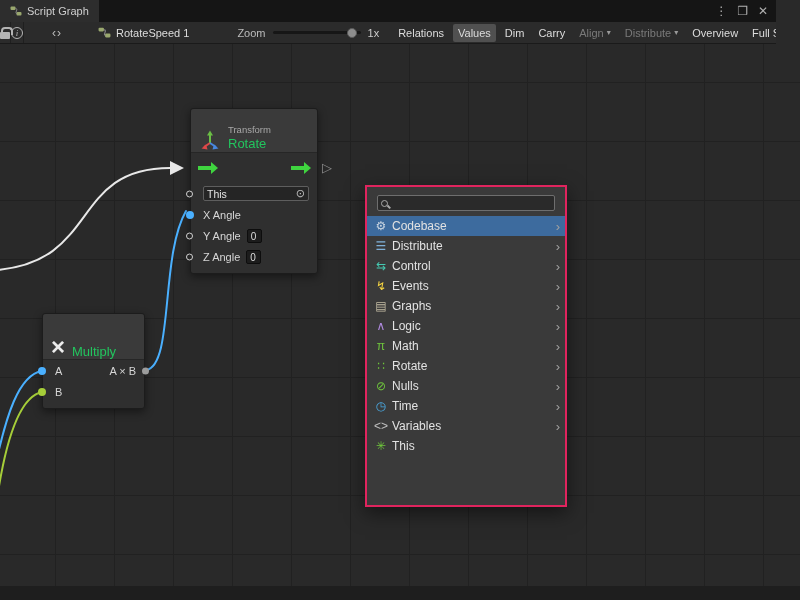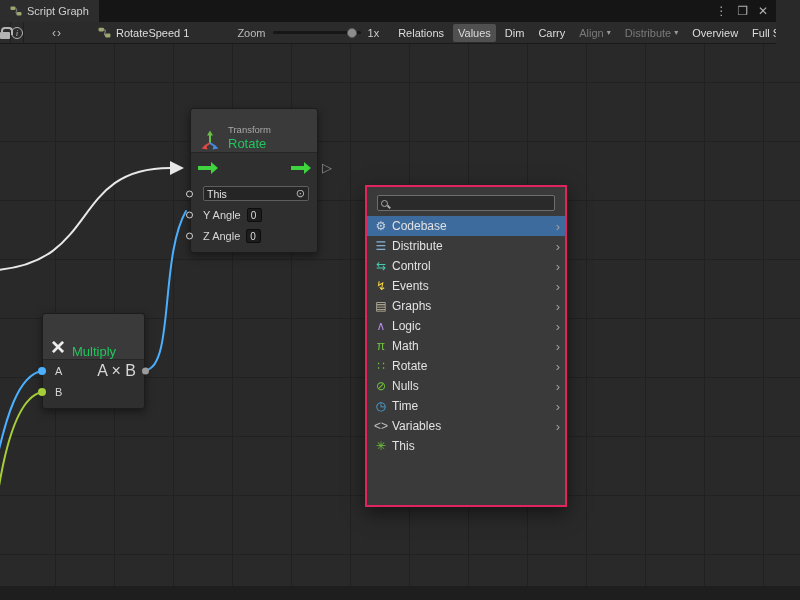--- a/index.html
+++ b/index.html
@@ -72,21 +72,21 @@
     border-radius:2px;font-size:10px;color:#ddd;line-height:13px;padding:0 3px;}
   .objfield{flex:1;display:flex;align-items:center;height:15px;background:#252525;border:1px solid #5e5e5e;
     border-radius:2px;padding:0 3px;font-size:10.5px;color:#e4e4e4;}
   .objfield .target{margin-left:auto;color:#c0c0c0;font-size:11px;line-height:1;}
   .node-footer-pad{height:6px;}
   .ghost-arrow{position:absolute;left:322px;top:116px;color:#8c8c8c;font-size:13px;}
 
   .node-multiply{left:42px;top:269px;width:103px;}
   .node-multiply .node-header{height:46px;}
   .op-icon{font-size:24px;font-weight:bold;color:#ececec;line-height:1;}
-  .outlabel{margin-left:auto;font-size:16px;color:#d6d6d6;text-align:right;}
+  .outlabel{margin-left:auto;font-size:11px;color:#d6d6d6;text-align:right;}
 
   
   .finder{position:absolute;left:365px;top:141px;width:202px;height:322px;background:#3a3a3a;
     border:2px solid var(--accent-pink);box-shadow:0 6px 18px rgba(0,0,0,.5);}
   .searchbox{margin:8px 10px 0;height:16px;background:#2a2a2a;border:1px solid #6e6e6e;border-radius:2px;
     display:flex;align-items:center;padding:0 3px;gap:3px;}
   .mag{position:relative;width:7px;height:7px;border:1.5px solid #aaa;border-radius:50%;flex:none;}
   .mag::after{content:"";position:absolute;left:5px;top:5px;width:4px;height:1.5px;background:#aaa;transform:rotate(45deg);}
   .searchbox input{flex:1;background:transparent;border:none;outline:none;color:#ddd;font-size:11px;
     font-family:"Liberation Sans",sans-serif;min-width:0;}
@@ -202,20 +202,24 @@
         <span class="flow-arrow out"></span>
       </div>
       <div class="row">
         <span class="port hollow"></span>
         <span class="objfield">
           <span>This</span>
           <span class="target">⊙</span>
         </span>
       </div>
       <div class="row">
+        <span class="port blue"></span>
+        <span class="plabel">X Angle</span>
+      </div>
+      <div class="row">
         <span class="port hollow"></span>
         <span class="plabel">Y Angle</span>
         <span class="valuebox">0</span>
       </div>
       <div class="row">
         <span class="port hollow"></span>
         <span class="plabel">Z Angle</span>
         <span class="valuebox">0</span>
       </div>
       <div class="node-footer-pad"></div>

